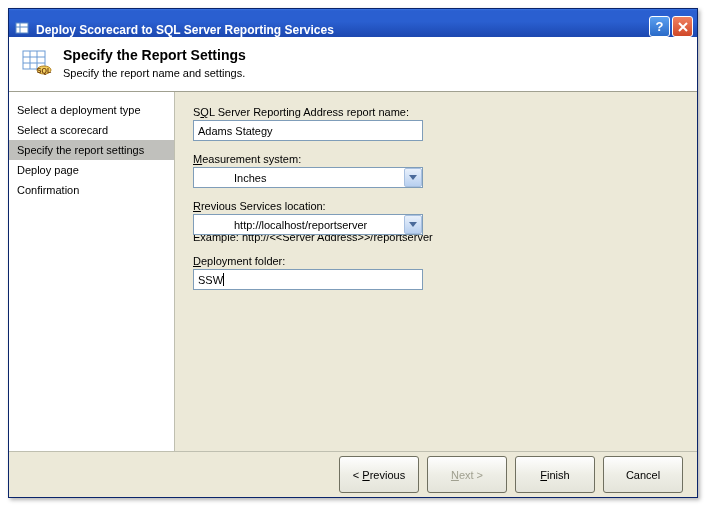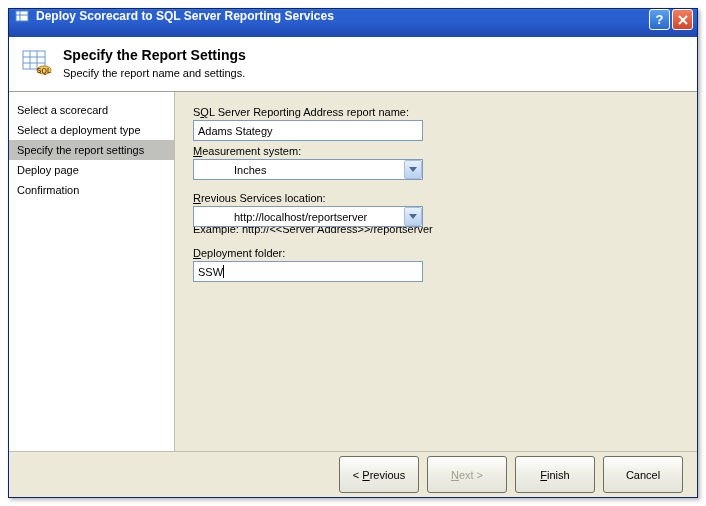--- a/index.html
+++ b/index.html
@@ -16,21 +16,21 @@
     border: 1px solid #0a246a;
     box-shadow: 2px 2px 4px rgba(0,0,0,0.3);
     display: flex;
     flex-direction: column;
     background: #ece9d8;
   }
   .titlebar {
     height: 28px;
     background: linear-gradient(to bottom, #3b76e4 0%, #2a5fd0 6%, #2a5fd0 45%, #1c48b0 100%);
     display: flex;
-    align-items: flex-start;
+    align-items: flex-end;
     padding: 0 4px 0 6px;
     color: #fff;
   }
   .titlebar-icon {
     width: 16px;
     height: 16px;
     margin-right: 5px;
     display: flex;
     align-items: center;
     justify-content: center;
@@ -113,21 +113,21 @@
   .field-label .ul { text-decoration: underline; }
   .text-input, .combo-input {
     width: 230px;
     height: 21px;
     border: 1px solid #7f9db9;
     background: #fff;
     font-family: Tahoma, sans-serif;
     font-size: 11px;
     padding: 2px 4px;
     display: block;
-    margin-bottom: 4px;
+    margin-bottom: 12px;
   }
   .combo-wrap {
     position: relative;
     width: 230px;
     margin-bottom: 12px;
   }
   .combo-wrap .combo-input { margin-bottom: 0; padding-right: 22px; padding-left: 40px;}
   .combo-btn {
     position: absolute;
     right: 1px;
@@ -221,22 +221,22 @@
       </svg>
     </div>
     <div class="header-text">
       <h1>Specify the Report Settings</h1>
       <p>Specify the report name and settings.</p>
     </div>
   </div>
 
   <div class="body-area">
     <div class="sidebar">
+      <div class="sidebar-item">Select a deployment type</div>
       <div class="sidebar-item">Select a scorecard</div>
-      <div class="sidebar-item">Select a deployment type</div>
       <div class="sidebar-item selected">Specify the report settings</div>
       <div class="sidebar-item">Deploy page</div>
       <div class="sidebar-item">Confirmation</div>
     </div>
 
     <div class="content">
 
       <div class="field-label"><span>S</span><span class="ul">Q</span><span>L Server Reporting Address report name:</span></div>
       <input class="text-input" type="text" value="Adams Stategy" style="">
 

